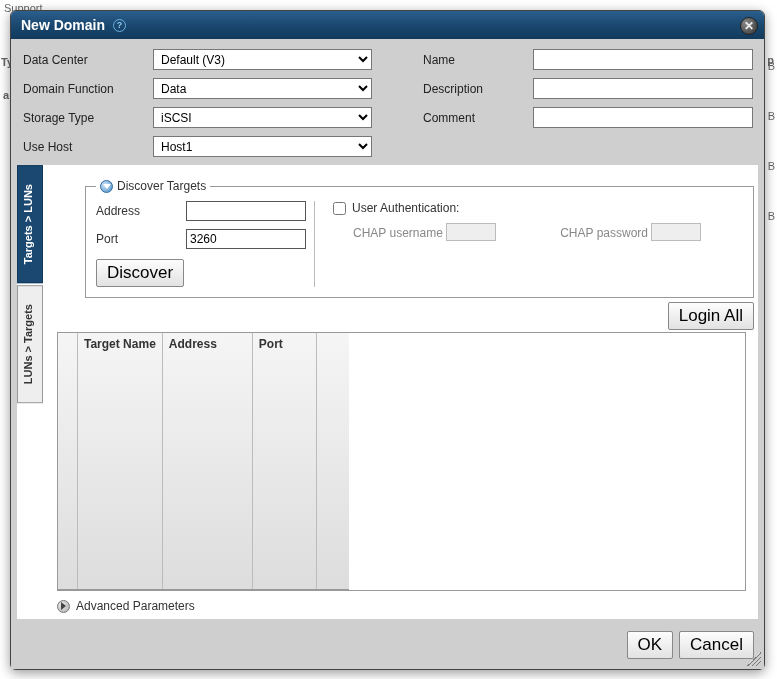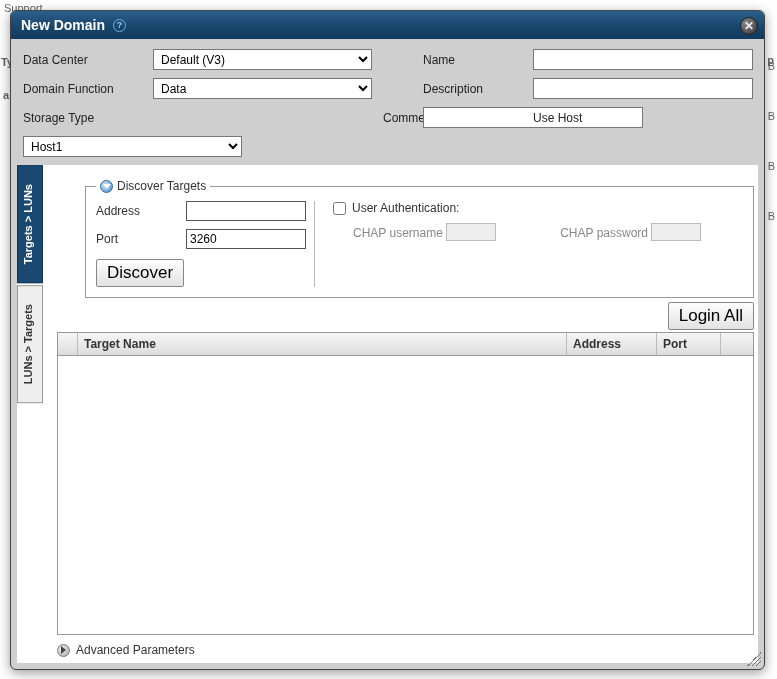--- a/index.html
+++ b/index.html
@@ -138,21 +138,21 @@
     .auth-row { display: flex; align-items: center; gap: 6px; margin-bottom: 8px; color: #333; }
     .chap-row { display: flex; gap: 64px; padding-left: 20px; color: #888; }
     .chap-row input { width: 50px; height: 18px; border: 1px solid #bbb; background: #eee; }
     .discover-btn, .login-all-btn, .ok-btn, .cancel-btn {
       background: linear-gradient(to bottom, #fdfdfd, #e2e2e2);
       border: 1px solid #888; padding: 3px 10px; font-size: 17px; cursor: pointer;
       border-radius: 2px;
     }
     .discover-btn { margin-top: 2px; }
     .login-all-row { text-align: right; padding: 4px 4px 2px 0; }
-    .table-wrap { flex: 1; border: 1px solid #999; margin-right: 4px; overflow: hidden; display: flex; flex-direction: column; }
+    .table-wrap { flex: 1; border: 1px solid #999; margin-right: 12px; overflow: hidden; display: flex; flex-direction: row; }
     .thead { display: flex; background: linear-gradient(to bottom, #f5f5f5, #ddd); border-bottom: 1px solid #999; font-weight: bold; font-size: 12px; }
     .thead > div { padding: 4px 6px; border-right: 1px solid #bbb; }
     .col-check { width: 20px; }
     .col-target { flex: 1; }
     .col-addr { width: 90px; }
     .col-port { width: 64px; }
     .col-act { width: 32px; border-right: none !important; }
     .tbody { flex: 1; background: #fff; }
 
     .adv-row { display: flex; align-items: center; gap: 6px; padding: 8px 0 2px 0; font-size: 12px; cursor: pointer;}
@@ -197,20 +197,21 @@
     <label>Name</label>
     <input type="text" value="" style="">
 
     <label>Domain Function</label>
     <select><option>Data</option></select>
     <span></span>
     <label>Description</label>
     <input type="text" value="" style="">
 
     <label>Storage Type</label>
+    <select><option>iSCSI</option></select>
     <span></span>
     <label>Comment</label>
     <input type="text" value="" style="">
 
     <label>Use Host</label>
     <select><option>Host1</option></select>
     <span></span>
       <span></span>
       <span></span>
   </div>
@@ -270,14 +271,18 @@
         <div class="tbody"></div>
       </div>
 
       <div class="adv-row">
         <span class="expand-icon"></span>
         <span>Advanced Parameters</span>
       </div>
     </div>
   </div>
 
+  <div class="footer">
+    <button class="ok-btn">OK</button>
+    <button class="cancel-btn">Cancel</button>
+  </div>
   <div class="resize-grip"></div>
 </div>
 
 </body></html>

